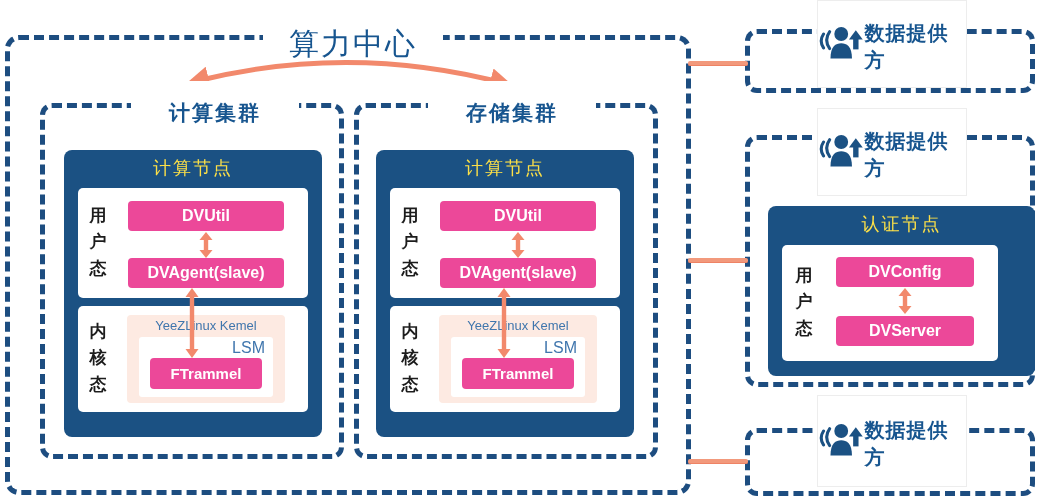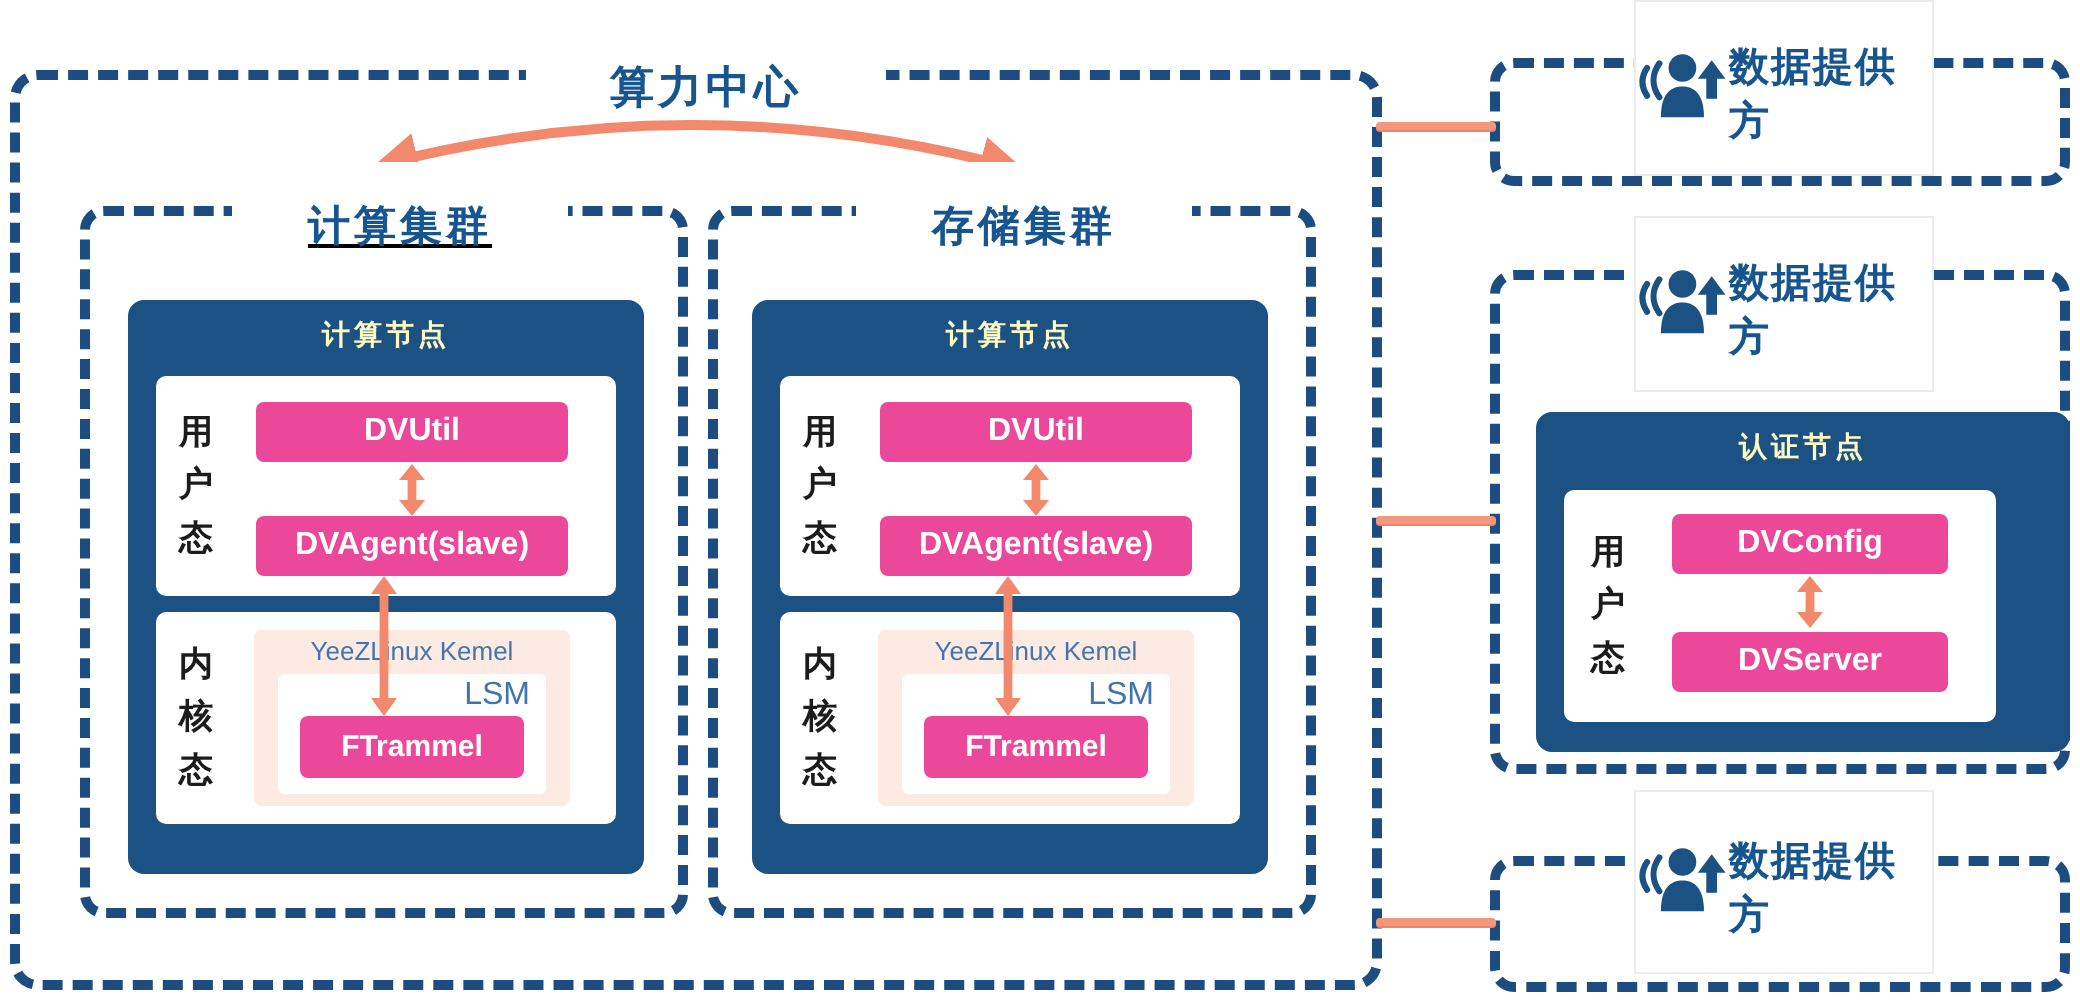--- a/index.html
+++ b/index.html
@@ -12,28 +12,28 @@
   .dashed {
     position: absolute;
     border: 5px dashed #1d4d80;
     border-radius: 14px;
     background: transparent;
   }
   .white-panel {
     position: absolute; background: #ffffff; z-index: 3;
     display: flex; align-items: center; justify-content: center;
   }
-  .title-text { font-size: 22px; font-weight: bold; color: #17558f; letter-spacing: 2px; margin-top: 28px; }
+  .title-text { font-size: 30px; font-weight: normal; color: #17558f; letter-spacing: 2px; margin-top: 28px; }
   .cluster-label-text { font-size: 21px; font-weight: bold; color: #17558f; letter-spacing: 2px; }
   .node {
     position: absolute; background: #1b5183; border-radius: 8px; z-index: 2;
   }
   .node-title {
     height: 36px; display: flex; align-items: center; justify-content: center;
-    color: #fef9c3; font-size: 14px; font-weight: bold; letter-spacing: 2px;
+    color: #fde047; font-size: 18px; font-weight: normal; letter-spacing: 2px;
   }
   .inner-panel {
     position: absolute; background: #ffffff; border-radius: 5px;
   }
   .vlabel {
     position: absolute; left: 10px; top: 50%; transform: translateY(-50%);
     width: 20px; font-size: 17px; font-weight: bold; color: #1c1c1c;
     line-height: 1.55; word-break: break-all; text-align: center;
   }
   .comp {
@@ -81,21 +81,21 @@
       </marker>
     </defs>
     <path d="M 192 82 Q 350 42 507 84" fill="none" stroke="#f2896c" stroke-width="5" marker-start="url(#ah1)" marker-end="url(#ah1)"></path>
   </svg>
 
   <div class="white-panel" style="left:263px; top:2px; width:180px; height:56px;">
     <span class="title-text">算力中心</span>
   </div>
 
   <div class="dashed" style="left:40px; top:103px; width:304px; height:356px; border-radius:12px;"></div>
-  <div class="white-panel" style="left:116px; top:81px; width:168px; height:64px;text-decoration:underline;">
+  <div class="white-panel" style="left:131px; top:81px; width:168px; height:64px;">
     <span class="cluster-label-text">计算集群</span>
   </div>
 
   <div class="node" style="left:64px; top:150px; width:258px; height:287px;">
     <div class="node-title">计算节点</div>
 
     <div class="inner-panel" style="left:14px; top:38px; width:230px; height:110px;">
       <div class="vlabel">用户态</div>
       <div class="comp" style="left:50px; top:13px; width:156px; height:30px;">DVUtil</div>
       <svg class="arrow-svg" style="left:118px; top:44px;" width="20" height="26" viewBox="0 0 20 26">

